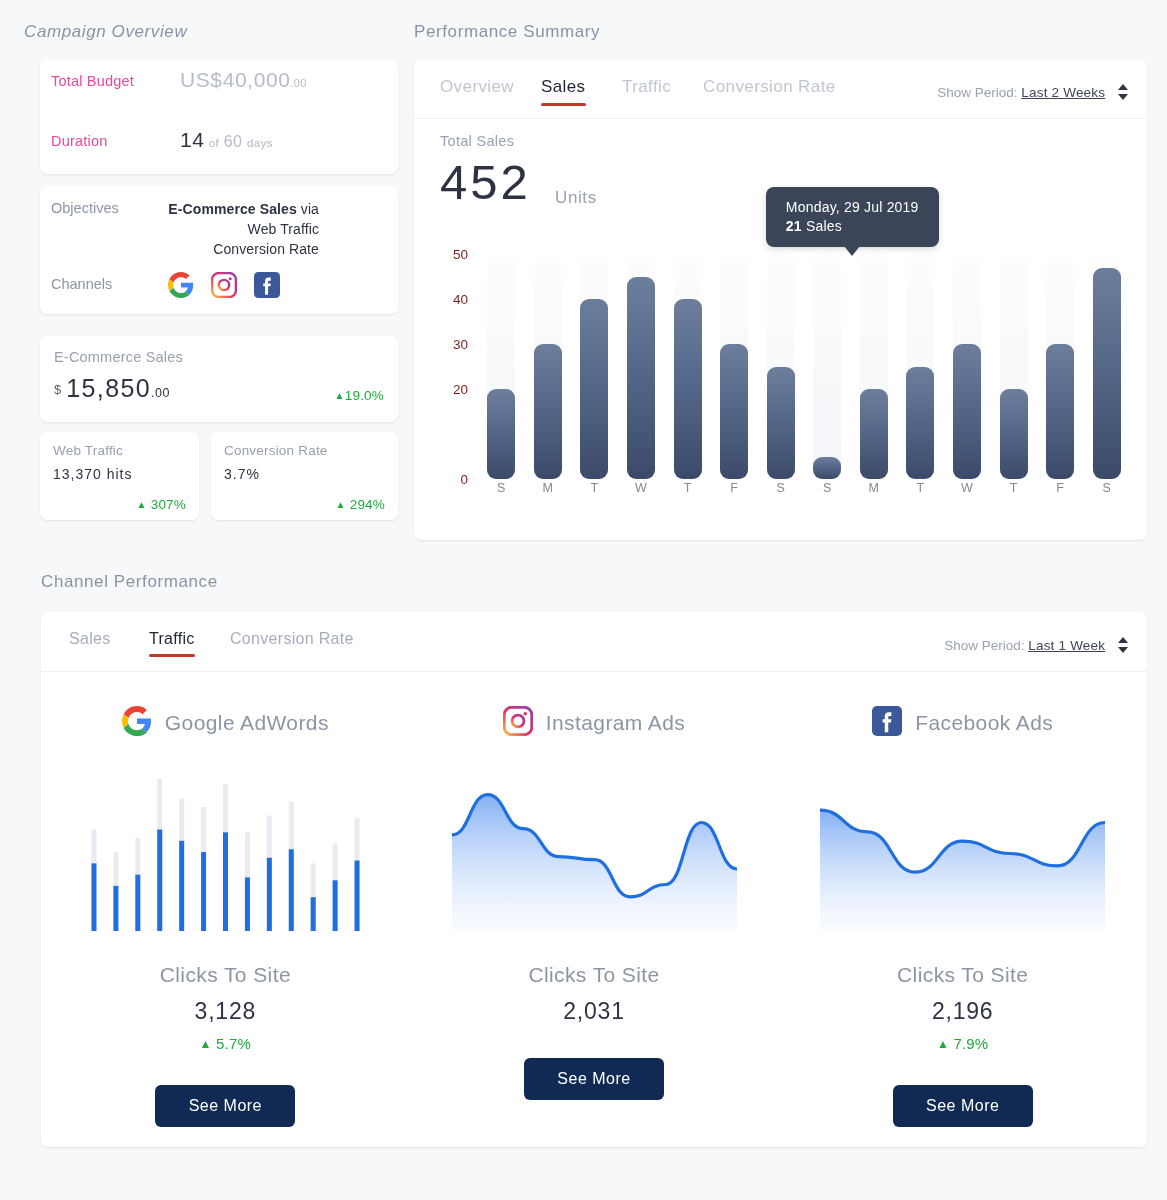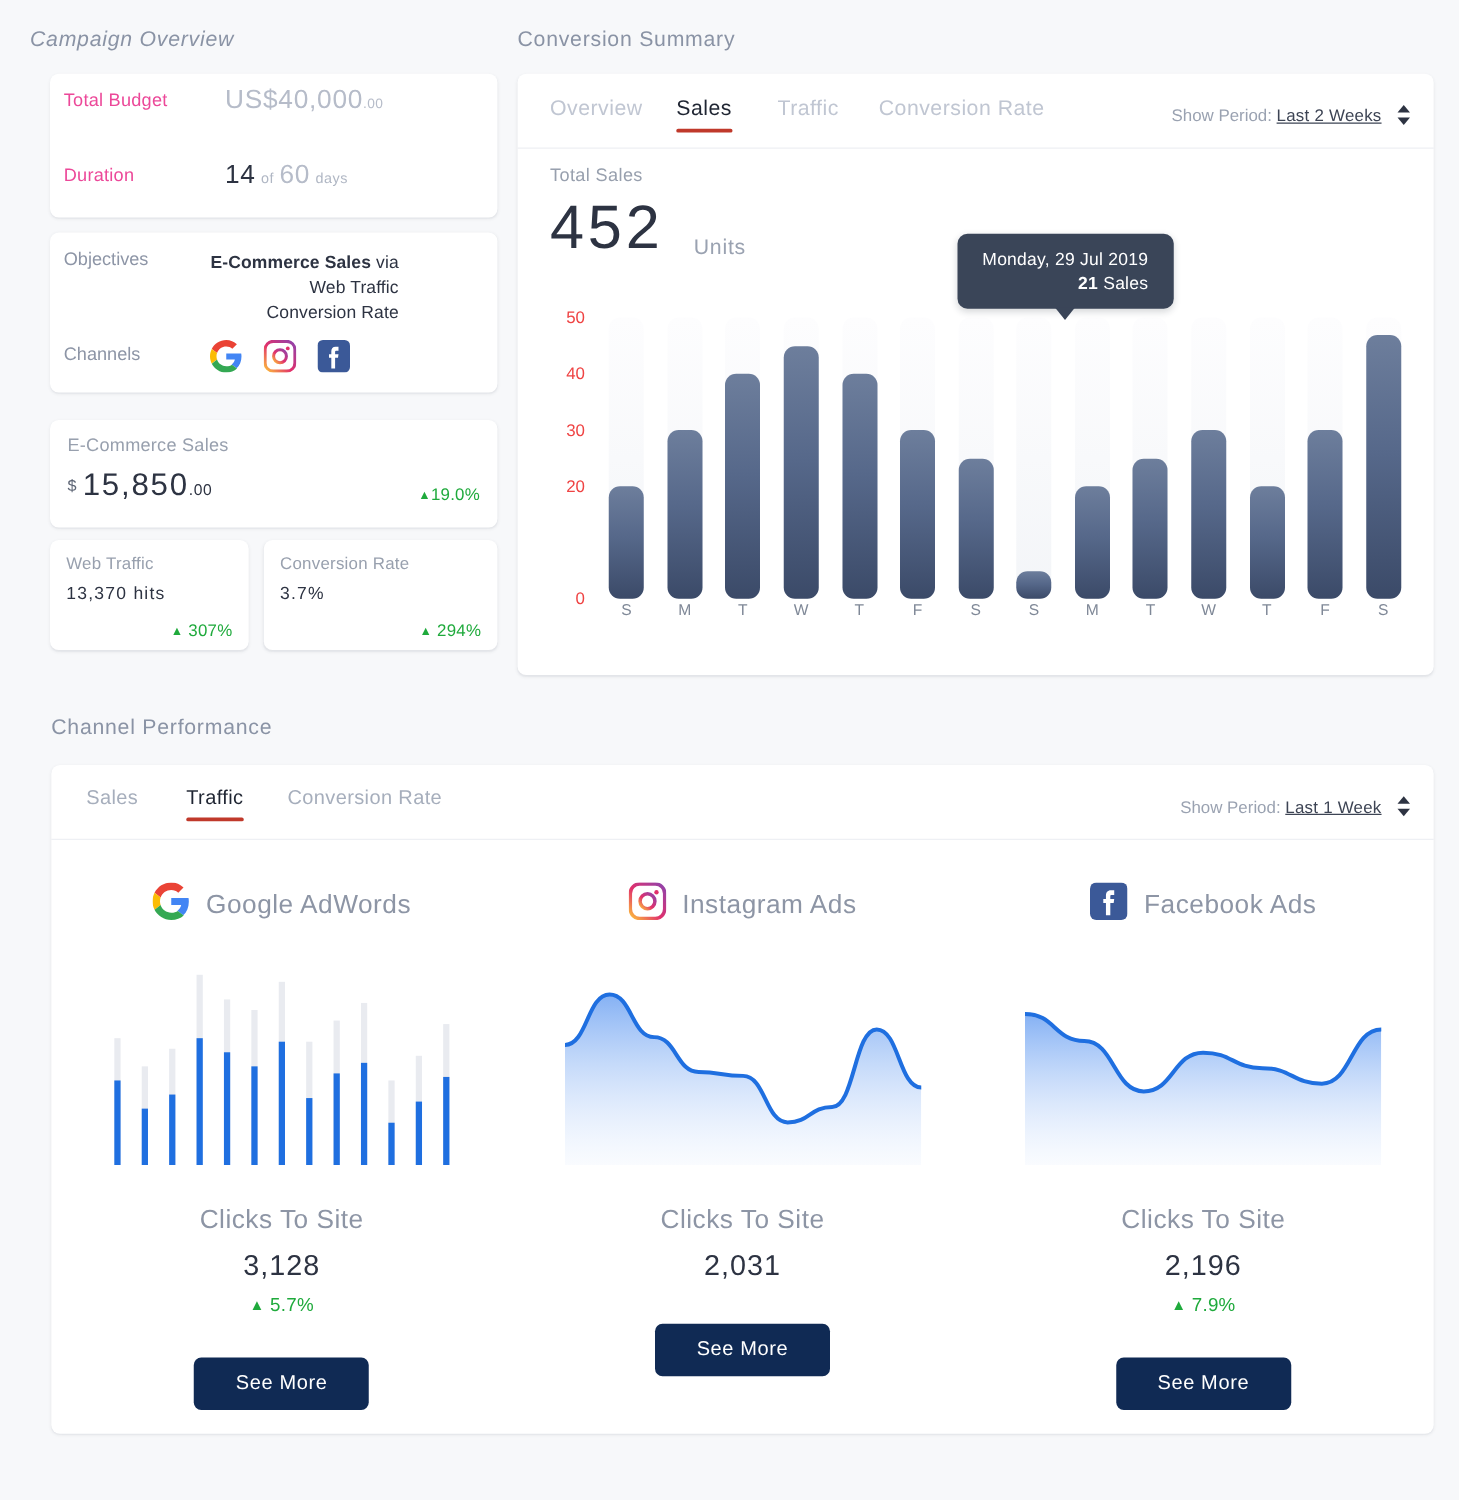--- a/index.html
+++ b/index.html
@@ -37,21 +37,21 @@
   .kv-label {
     position: absolute; left: 11px; top: 0;
     font-size: 14.5px; color: #ec4899; letter-spacing: .2px;
   }
   .kv-val { position: absolute; left: 140px; top: -5px; white-space: nowrap; }
   .big-amt { font-size: 21px; letter-spacing: .6px; color: #2d3342; }
   .big-amt.muted { color: #b6bcc9; }
   .cents { font-size: 11px; letter-spacing: .3px; }
   .dur-num { font-size: 21px; color: #2d3342; letter-spacing: .5px; }
   .dur-of  { font-size: 11.5px; color: #b0b7c4; letter-spacing: .4px; }
-  .dur-tot { font-size: 21px; color: #b6bcc9; letter-spacing: .5px; }
+  .dur-tot { font-size: 16px; color: #b6bcc9; letter-spacing: .5px; }
   .dur-days{ font-size: 11.5px; color: #b0b7c4; letter-spacing: .4px; }
 
   #card-obj { left: 40px; top: 186px; width: 358px; height: 128px; }
   #lbl-objectives { position: absolute; left: 11px; top: 14px; font-size: 14.5px; color: #8d95a6; }
   #lbl-channels   { position: absolute; left: 11px; top: 90px; font-size: 14.5px; color: #8d95a6; }
   .obj-lines { position: absolute; right: 79px; top: 13px; text-align: right; line-height: 20px; }
   .obj-lines div { font-size: 14px; color: #2d3342; letter-spacing: .1px; }
   .obj-lines b { font-weight: 700; }
   .obj-lines .via { font-weight: 400; }
   .chan-icons { position: absolute; left: 128px; top: 86px; display: flex; gap: 17px; align-items: center; }
@@ -110,39 +110,39 @@
   .stepper i.up   { top: 0;  border-bottom: 6px solid #2d3342; }
   .stepper i.down { bottom: 0; border-top: 6px solid #2d3342; }
 
   #total-sales-label { position: absolute; left: 26px; top: 74px; font-size: 14.5px; color: #98a0ae; letter-spacing: .3px;}
   #total-sales-value { position: absolute; left: 26px; top: 95px; font-size: 49px; color: #2d3342; letter-spacing: 3px; font-weight: 300;}
   #total-sales-unit  { position: absolute; left: 141px; top: 129px; font-size: 17px; color: #9aa2b1; letter-spacing: .6px;}
 
   
   #chart-wrap { position: absolute; left: 26px; top: 195px; width: 690px; height: 245px; }
   #y-axis { position: absolute; left: 0; top: 0; width: 28px; height: 225px; }
-  .ytick { position: absolute; right: 0; font-size: 13.5px; color: #ef4444; transform: translateY(-50%); }
+  .ytick { position: absolute; right: 0; font-size: 13.5px; color: #7f1d1d; transform: translateY(-50%); }
   #plot { position: absolute; left: 38px; top: 0; right: 0; height: 225px; display: flex; align-items: flex-end; gap: 0; }
   .bar-col { position: relative; flex: 1 1 0; height: 100%; display: flex; justify-content: center; align-items: flex-end; }
   .bar-track {
     position: absolute; bottom: 0; width: 28px; height: 100%;
     border-radius: 9px;
     background: linear-gradient(to bottom, #fdfdfe 0%, #f3f5f8 100%);
   }
   .bar-fill {
     position: relative; width: 28px; border-radius: 9px;
     background: linear-gradient(to bottom, #6d7e9c 0%, #56688a 45%, #3b4a68 100%);
   }
   #x-axis { position: absolute; left: 38px; top: 227px; right: 0; display: flex; }
   .xtick { flex: 1 1 0; text-align: center; font-size: 12.5px; color: #7f8897; letter-spacing: .3px; }
 
   #tooltip {
     position: absolute; left: 348px; top: -67px;
     background: #3a4558; color: #ffffff; border-radius: 8px;
-    padding: 12px 20px 13px; text-align: right; white-space: nowrap;
+    padding: 12px 20px 13px; text-align: left; white-space: nowrap;
     box-shadow: 0 2px 6px rgba(30,38,52,0.18);
   }
   #tooltip .tt-date { font-size: 14px; letter-spacing: .2px; }
   #tooltip .tt-val { font-size: 14px; margin-top: 3px; letter-spacing: .2px; }
   #tooltip .tt-val b { font-weight: 700; }
   #tooltip::after {
     content: ""; position: absolute; left: 50%; margin-left: -8px; bottom: -9px;
     width: 0; height: 0;
     border-left: 8px solid transparent; border-right: 8px solid transparent;
     border-top: 10px solid #3a4558;
@@ -180,21 +180,21 @@
     font-family: "Liberation Sans", sans-serif; font-size: 16px; letter-spacing: .5px;
     cursor: pointer;
   }
 </style>
 </head>
 <body>
 
 <div class="page">
 
   <div class="section-title" id="t-campaign">Campaign Overview</div>
-  <div class="section-title" id="t-perf">Conversion Summary</div>
+  <div class="section-title" id="t-perf">Performance Summary</div>
   <div class="section-title" id="t-channel">Channel Performance</div>
 
   <div class="card" id="card-budget">
     <div class="kv-row" style="top:14px;">
       <span class="kv-label">Total Budget</span>
       <span class="kv-val">
         <span class="big-amt muted">US$40,000</span><span class="big-amt muted cents">.00</span>
       </span>
     </div>
     <div class="kv-row" style="top:74px;">

